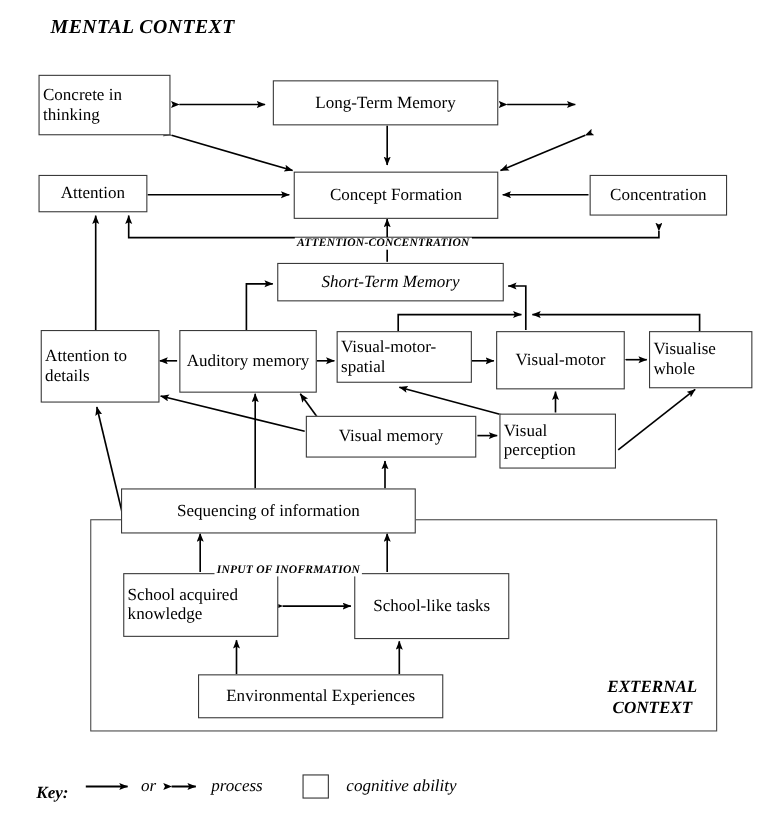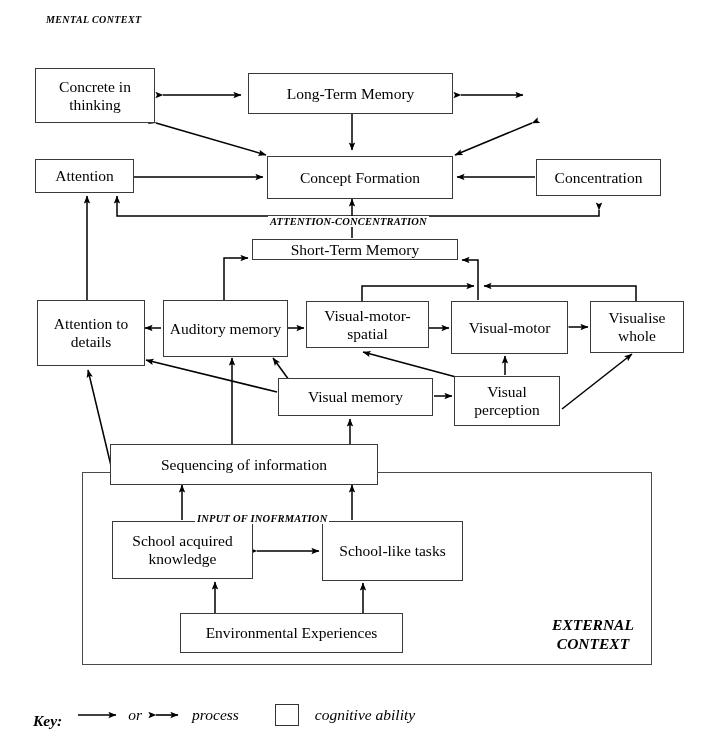--- a/index.html
+++ b/index.html
@@ -28,41 +28,40 @@
     height: 743px;
   }
   .node-box {
     position: absolute;
     box-sizing: border-box;
     border: 1.4px solid #3a3a3a;
     background: #ffffff;
     display: flex;
     align-items: center;
     justify-content: center;
-    text-align: center;
     font-family: "Liberation Serif", "DejaVu Serif", serif;
     font-size: 15.5px;
     line-height: 1.15;
     color: #000;
     padding: 0 3px;
     z-index: 3;
   }
   .context-frame {
     position: absolute;
     box-sizing: border-box;
     border: 1.2px solid #4a4a4a;
     background: transparent;
     z-index: 1;
   }
   .label-title {
     position: absolute;
     font-family: "Liberation Serif", "DejaVu Serif", serif;
     font-weight: bold;
     font-style: italic;
-    font-size: 10px;
+    font-size: 18px;
     letter-spacing: 0.4px;
     z-index: 4;
     white-space: pre;
     text-align: center;
   }
   .label-flow {
     position: absolute;
     font-family: "Liberation Serif", "DejaVu Serif", serif;
     font-style: italic;
     font-weight: bold;
@@ -219,21 +218,21 @@
   </div>
 
   <div class="node-box" style="left:267px; top:156px; width:186px; height:43px;">
     <span>Concept Formation</span>
   </div>
 
   <div class="node-box" style="left:536px; top:159px; width:125px; height:37px;">
     <span>Concentration</span>
   </div>
 
-  <div class="node-box" style="left:252px; top:239px; width:206px; height:21px;">
+  <div class="node-box" style="left:252px; top:239px; width:206px; height:35px;font-style:italic;">
     <span>Short-Term Memory</span>
   </div>
 
   <div class="node-box" style="left:163px; top:300px; width:125px; height:57px;">
     <span>Auditory memory</span>
   </div>
 
   <div class="node-box" style="left:37px; top:300px; width:108px; height:66px;">
     <span>Attention to details</span>
   </div>

